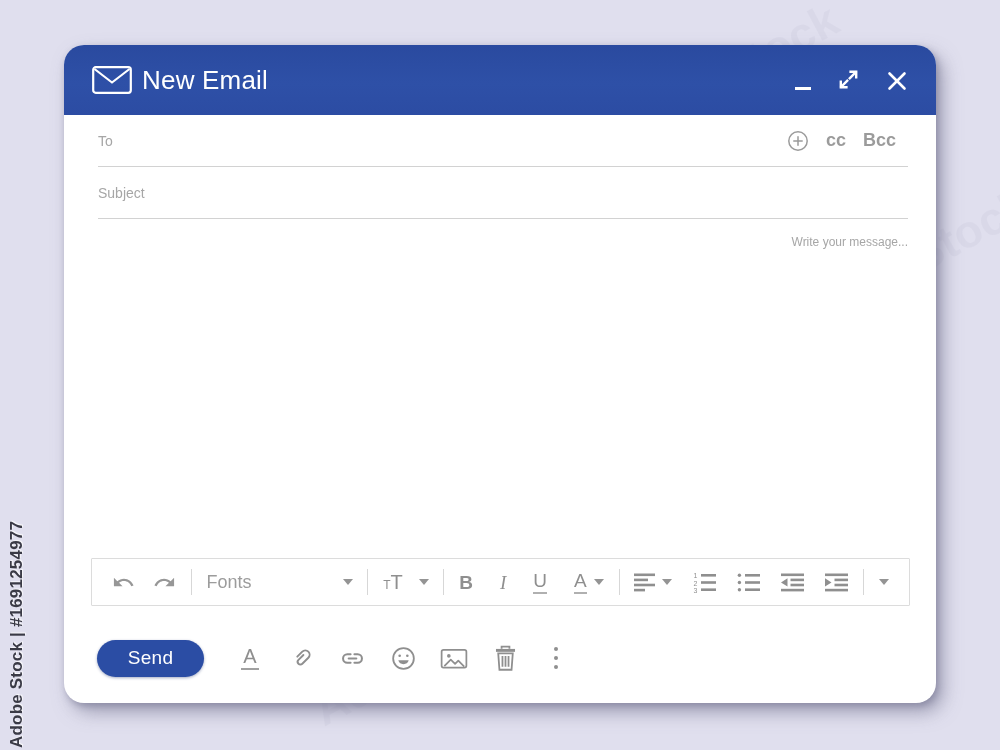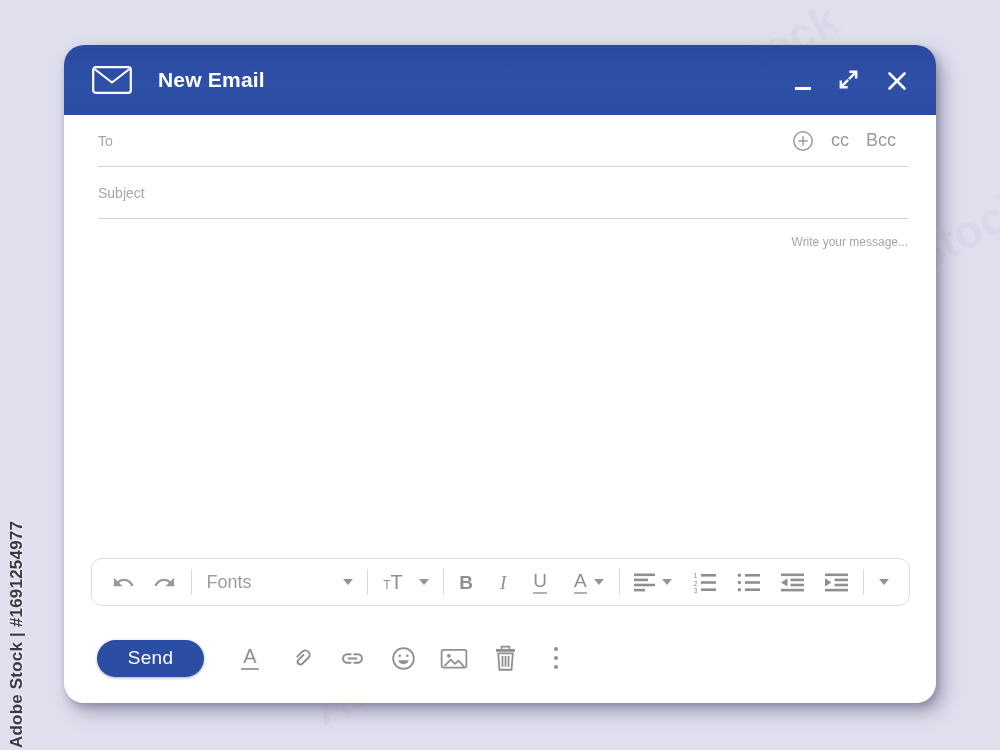--- a/index.html
+++ b/index.html
@@ -17,41 +17,41 @@
                text-shadow:1px 1px 1px rgba(255,255,255,.8); white-space:nowrap; }
 
   
   .window { position:absolute; left:64px; top:45px; width:872px; height:658px;
             background:#ffffff; border-radius:20px; overflow:hidden;
             box-shadow:7px 9px 18px rgba(105,105,135,.55), 2px 3px 6px rgba(90,90,120,.35);
             display:flex; flex-direction:column; }
 
   .titlebar { height:70px; flex:0 0 70px; background:linear-gradient(180deg,#2a4a9f 0%,#2e50a7 55%,#2c4ca3 100%);
               display:flex; align-items:center; padding:0 28px; }
-  .titlebar .title { color:#ffffff; font-size:21px; font-weight:700; margin-left:26px; letter-spacing:.2px; }
+  .titlebar .title { color:#ffffff; font-size:26px; font-weight:400; margin-left:10px; letter-spacing:.2px; }
   .win-controls { margin-left:auto; display:flex; align-items:center; gap:25px; }
   button { background:none; border:0; padding:0; cursor:pointer; font-family:inherit; }
   .wc { display:flex; align-items:flex-end; justify-content:center; height:24px; }
   .min-bar { display:block; width:16px; height:3px; background:#ffffff; margin-bottom:2px; }
 
   
   .row { margin:0 28px 0 34px; height:52px; flex:0 0 52px; display:flex; align-items:center;
          border-bottom:1px solid #d2d2d2; }
   .field { flex:1; border:0; outline:none; font-size:14px; color:#444; background:transparent;
            font-family:"Liberation Sans", sans-serif; }
   .field::placeholder { color:#a6a6a6; opacity:1; }
   .to-actions { display:flex; align-items:center; gap:17px; padding-right:12px; }
-  .cc-btn { font-size:18px; color:#9b9b9b; }
+  .cc-btn { font-size:18px; color:#9b9b9b;font-weight:bold; }
 
   .message { flex:1 1 auto; border:0; outline:none; resize:none; margin:0 28px 0 34px; padding-top:16px;
              font-size:12px; color:#444; font-family:"Liberation Sans", sans-serif; background:transparent;text-align:right; }
   .message::placeholder { color:#a6a6a6; opacity:1; }
 
   
-  .fmt-toolbar { flex:0 0 48px; margin:0 26px 0 27px; border:1px solid #dcdcdc; border-radius:11px;
+  .fmt-toolbar { flex:0 0 48px; margin:0 26px 0 27px; border:1px solid #dcdcdc; border-radius:1px;
                  display:flex; align-items:center; justify-content:space-between; padding:0 20px; }
   .vdiv { width:1px; height:26px; background:#d7d7d7; }
   .grp { display:flex; align-items:center; }
   .grp-hist { gap:18px; }
   .fonts-group { width:146px; justify-content:space-between; color:#9c9c9c; font-size:18px; }
   .grp-size { gap:16px; color:#8f8f8f; }
   .tt-small { font-size:12px; }
   .tt-big { font-size:20px; }
   .grp-biua { gap:27px; }
   .fmt-letter { font-size:19px; color:#8f8f8f; line-height:1; }

